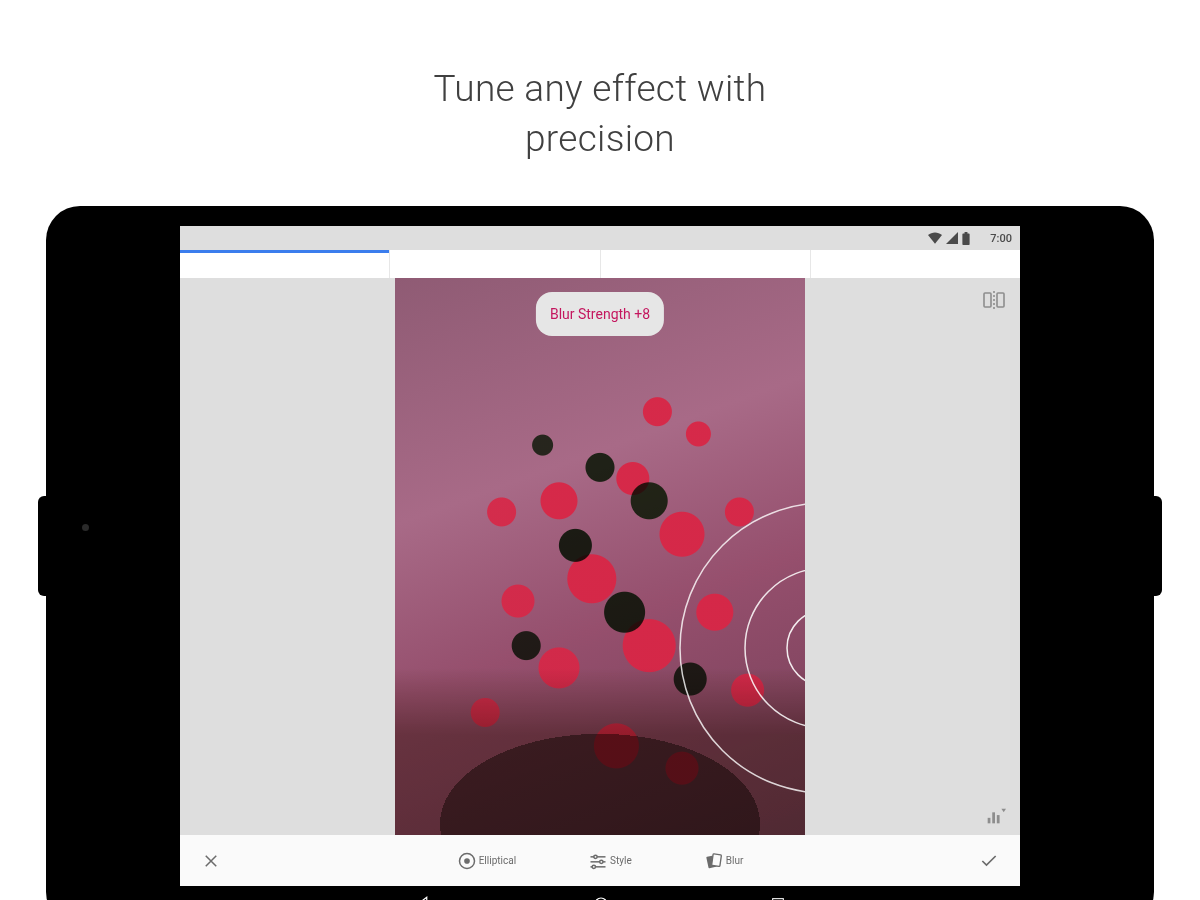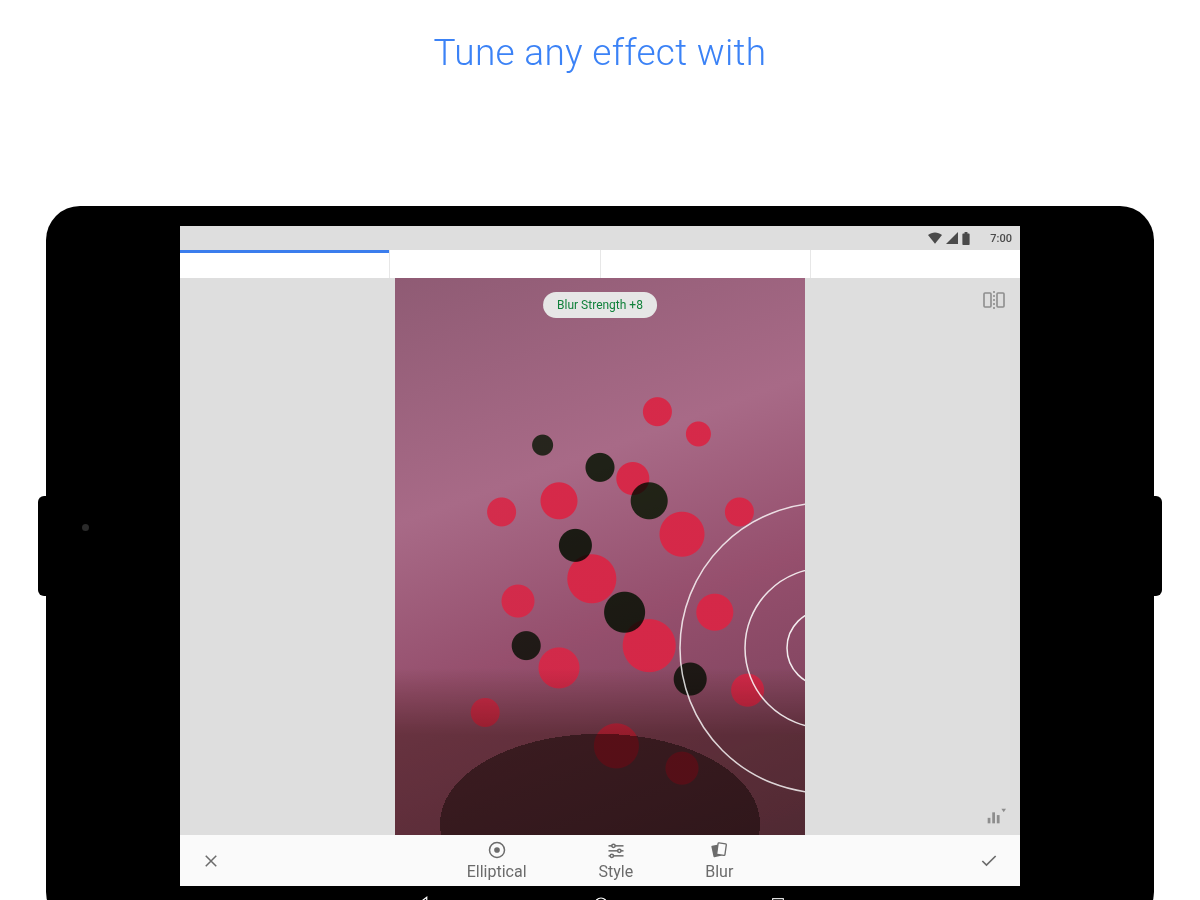--- a/index.html
+++ b/index.html
@@ -1,24 +1,24 @@
 <!DOCTYPE html>
 <html><head>
 <meta charset="utf-8">
 <style>
   * { box-sizing: border-box; margin: 0; padding: 0; }
   html, body { width: 1200px; height: 900px; background: #fff; font-family: -apple-system, BlinkMacSystemFont, "Segoe UI", Roboto, sans-serif; overflow: hidden; }
 
   .headline {
     text-align: center;
-    color: #3b82f6;
+    color: #404040;
     font-size: 37px;
     font-weight: 300;
     line-height: 1.35;
-    padding-top: 28px;
+    padding-top: 64px;
     letter-spacing: 0.3px;
   }
 
   
   .tablet {
     position: absolute;
     left: 50%;
     transform: translateX(-50%);
     top: 206px;
     width: 1108px;
@@ -141,23 +141,23 @@
       radial-gradient(ellipse 160px 90px at 50% 98%, rgba(55,40,30,.6) 0 100%, transparent),
       linear-gradient(to top, rgba(120,95,70,.55) 0 18%, transparent 30%);
     mix-blend-mode: multiply;
   }
 
   .pill {
     position: absolute;
     left: 50%; transform: translateX(-50%);
     top: 14px;
     background: #e6e6e6;
-    color: #15803d;
-    font-size: 12px;
-    padding: 6px 14px;
+    color: #be185d;
+    font-size: 14px;
+    padding: 14px 14px;
     border-radius: 16px;
     white-space: nowrap;
     z-index: 5;
   }
 
   .focus-rings {
     position: absolute;
     left: 280px; top: 220px;
     width: 300px; height: 300px;
     pointer-events: none;
@@ -179,24 +179,24 @@
     color: #6b6b6b;
     cursor: pointer;
   }
   .tool-group {
     flex: 1;
     display: flex;
     justify-content: center;
     gap: 72px;
   }
   .tool {
-    display: flex; flex-direction: column; align-items: center;
+    display: flex; align-items: center;
     gap: 2px;
     color: #6b6b6b;
-    font-size: 16px;
+    font-size: 10px;
     cursor: pointer;
   }
   .tool svg { display: block; }
 
   
   .navbar {
     position: absolute;
     left: 134px; top: 680px;
     width: 840px; height: 40px;
     background: #000;
@@ -205,20 +205,21 @@
     align-items: center;
     gap: 160px;
   }
   .navbar .navbtn { color: #fff; cursor: pointer; }
 </style>
 </head>
 <body>
 
 <div class="headline">
   <span>Tune any effect with</span><br>
+  <span>precision</span>
 </div>
 
 <div class="tablet">
   <div class="side-notch left"></div>
   <div class="side-notch right"></div>
   <div class="camera-dot"></div>
 
   <div class="screen">
 
     <div class="statusbar">

